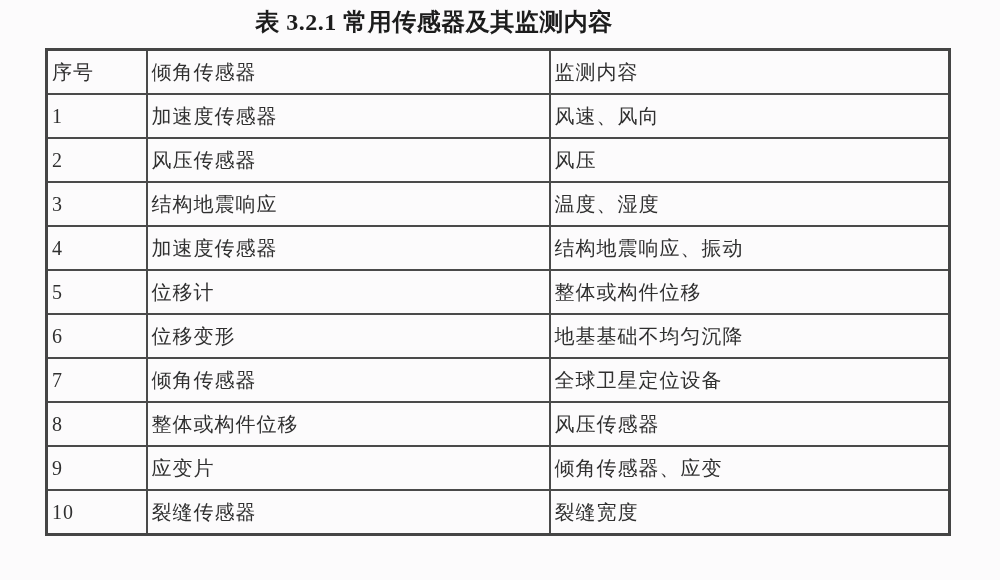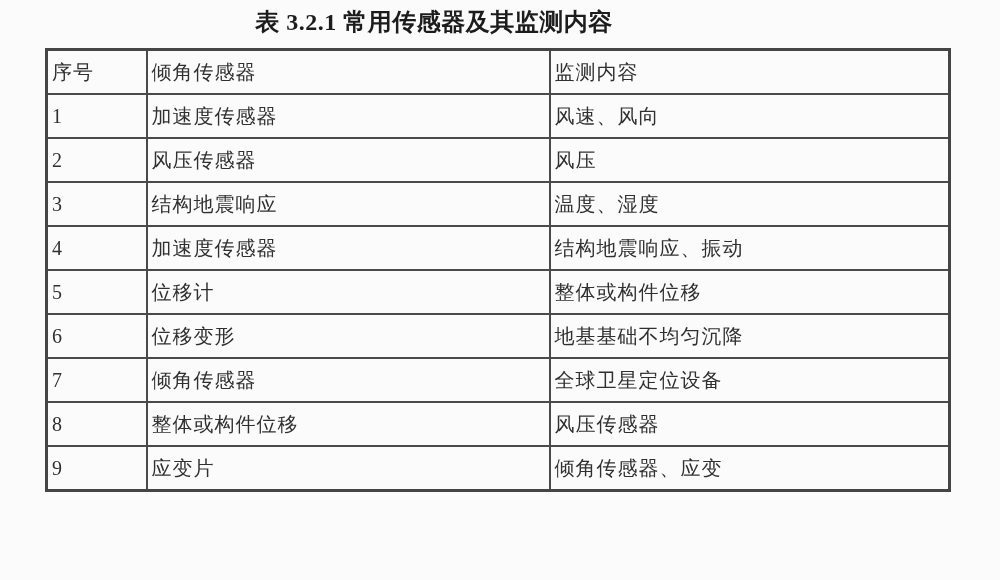--- a/index.html
+++ b/index.html
@@ -113,15 +113,20 @@
         <tr>
           <td>8</td>
           <td>整体或构件位移</td>
           <td>风压传感器</td>
         </tr>
         <tr>
           <td>9</td>
           <td>应变片</td>
           <td>倾角传感器、应变</td>
         </tr>
+        <tr>
+          <td>10</td>
+          <td>裂缝传感器</td>
+          <td>裂缝宽度</td>
+        </tr>
       </tbody>
   </table>
 </div>
 
 </body></html>

